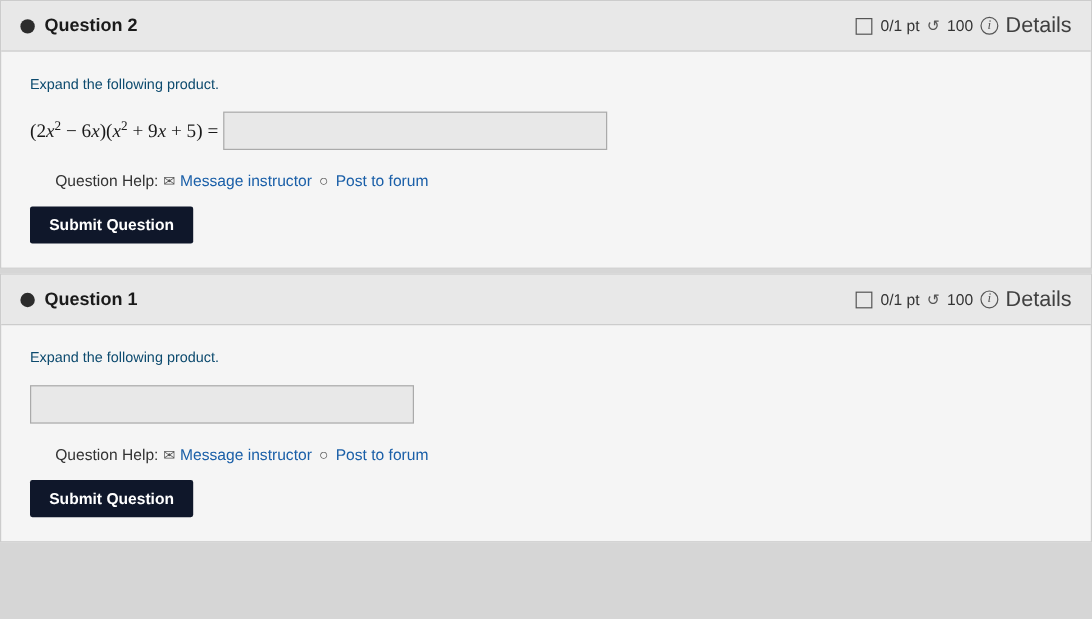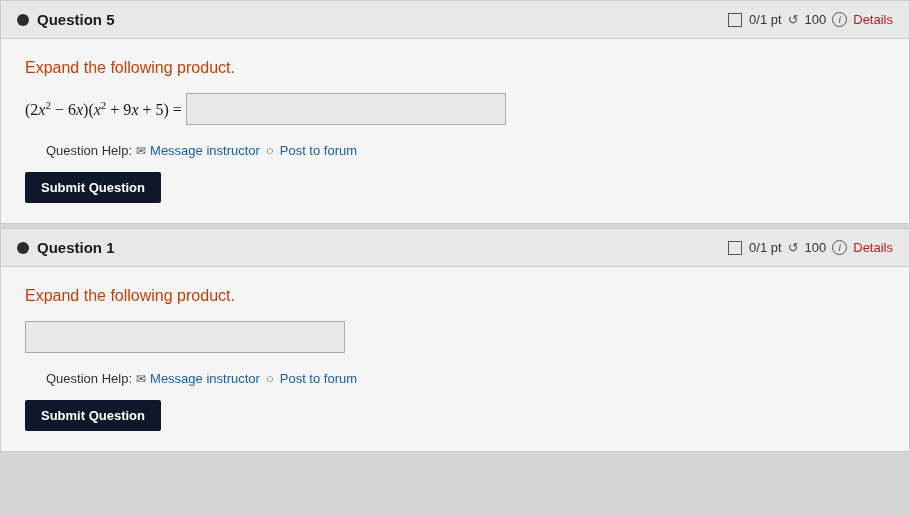--- a/index.html
+++ b/index.html
@@ -58,35 +58,35 @@
     .question-meta {
       display: flex;
       align-items: center;
       gap: 6px;
       font-family: Arial, sans-serif;
       font-size: 13px;
       color: #333;
     }
 
     .details-link {
-      color: #b91c1c;
+      color: #404040;
       font-weight: normal;
-      font-size: 13px;
+      font-size: 18px;
       cursor: pointer;
       text-decoration: none;
     }
 
     .question-body {
       padding: 20px 24px 20px 24px;
     }
 
     .question-instruction {
       font-family: Arial, sans-serif;
-      font-size: 16px;
-      color: #c2410c;
+      font-size: 12px;
+      color: #0c4a6e;
       margin-bottom: 16px;
     }
 
     .math-row {
       display: flex;
       align-items: center;
       gap: 4px;
       margin-bottom: 18px;
     }
 
@@ -186,21 +186,21 @@
   </style>
 </head>
 <body>
 
 <div class="page-container">
 
   <div class="question-block">
     <div class="question-header">
       <div class="question-title-area">
         <span class="question-bullet"></span>
-        <span class="question-title">Question 5</span>
+        <span class="question-title">Question 2</span>
       </div>
       <div class="question-meta">
         <span class="score-checkbox"></span>
         <span>0/1 pt</span>
         <span class="undo-icon">↺</span>
         <span>100</span>
         <span class="info-icon">i</span>
         <span class="details-link">Details</span>
       </div>
     </div>

